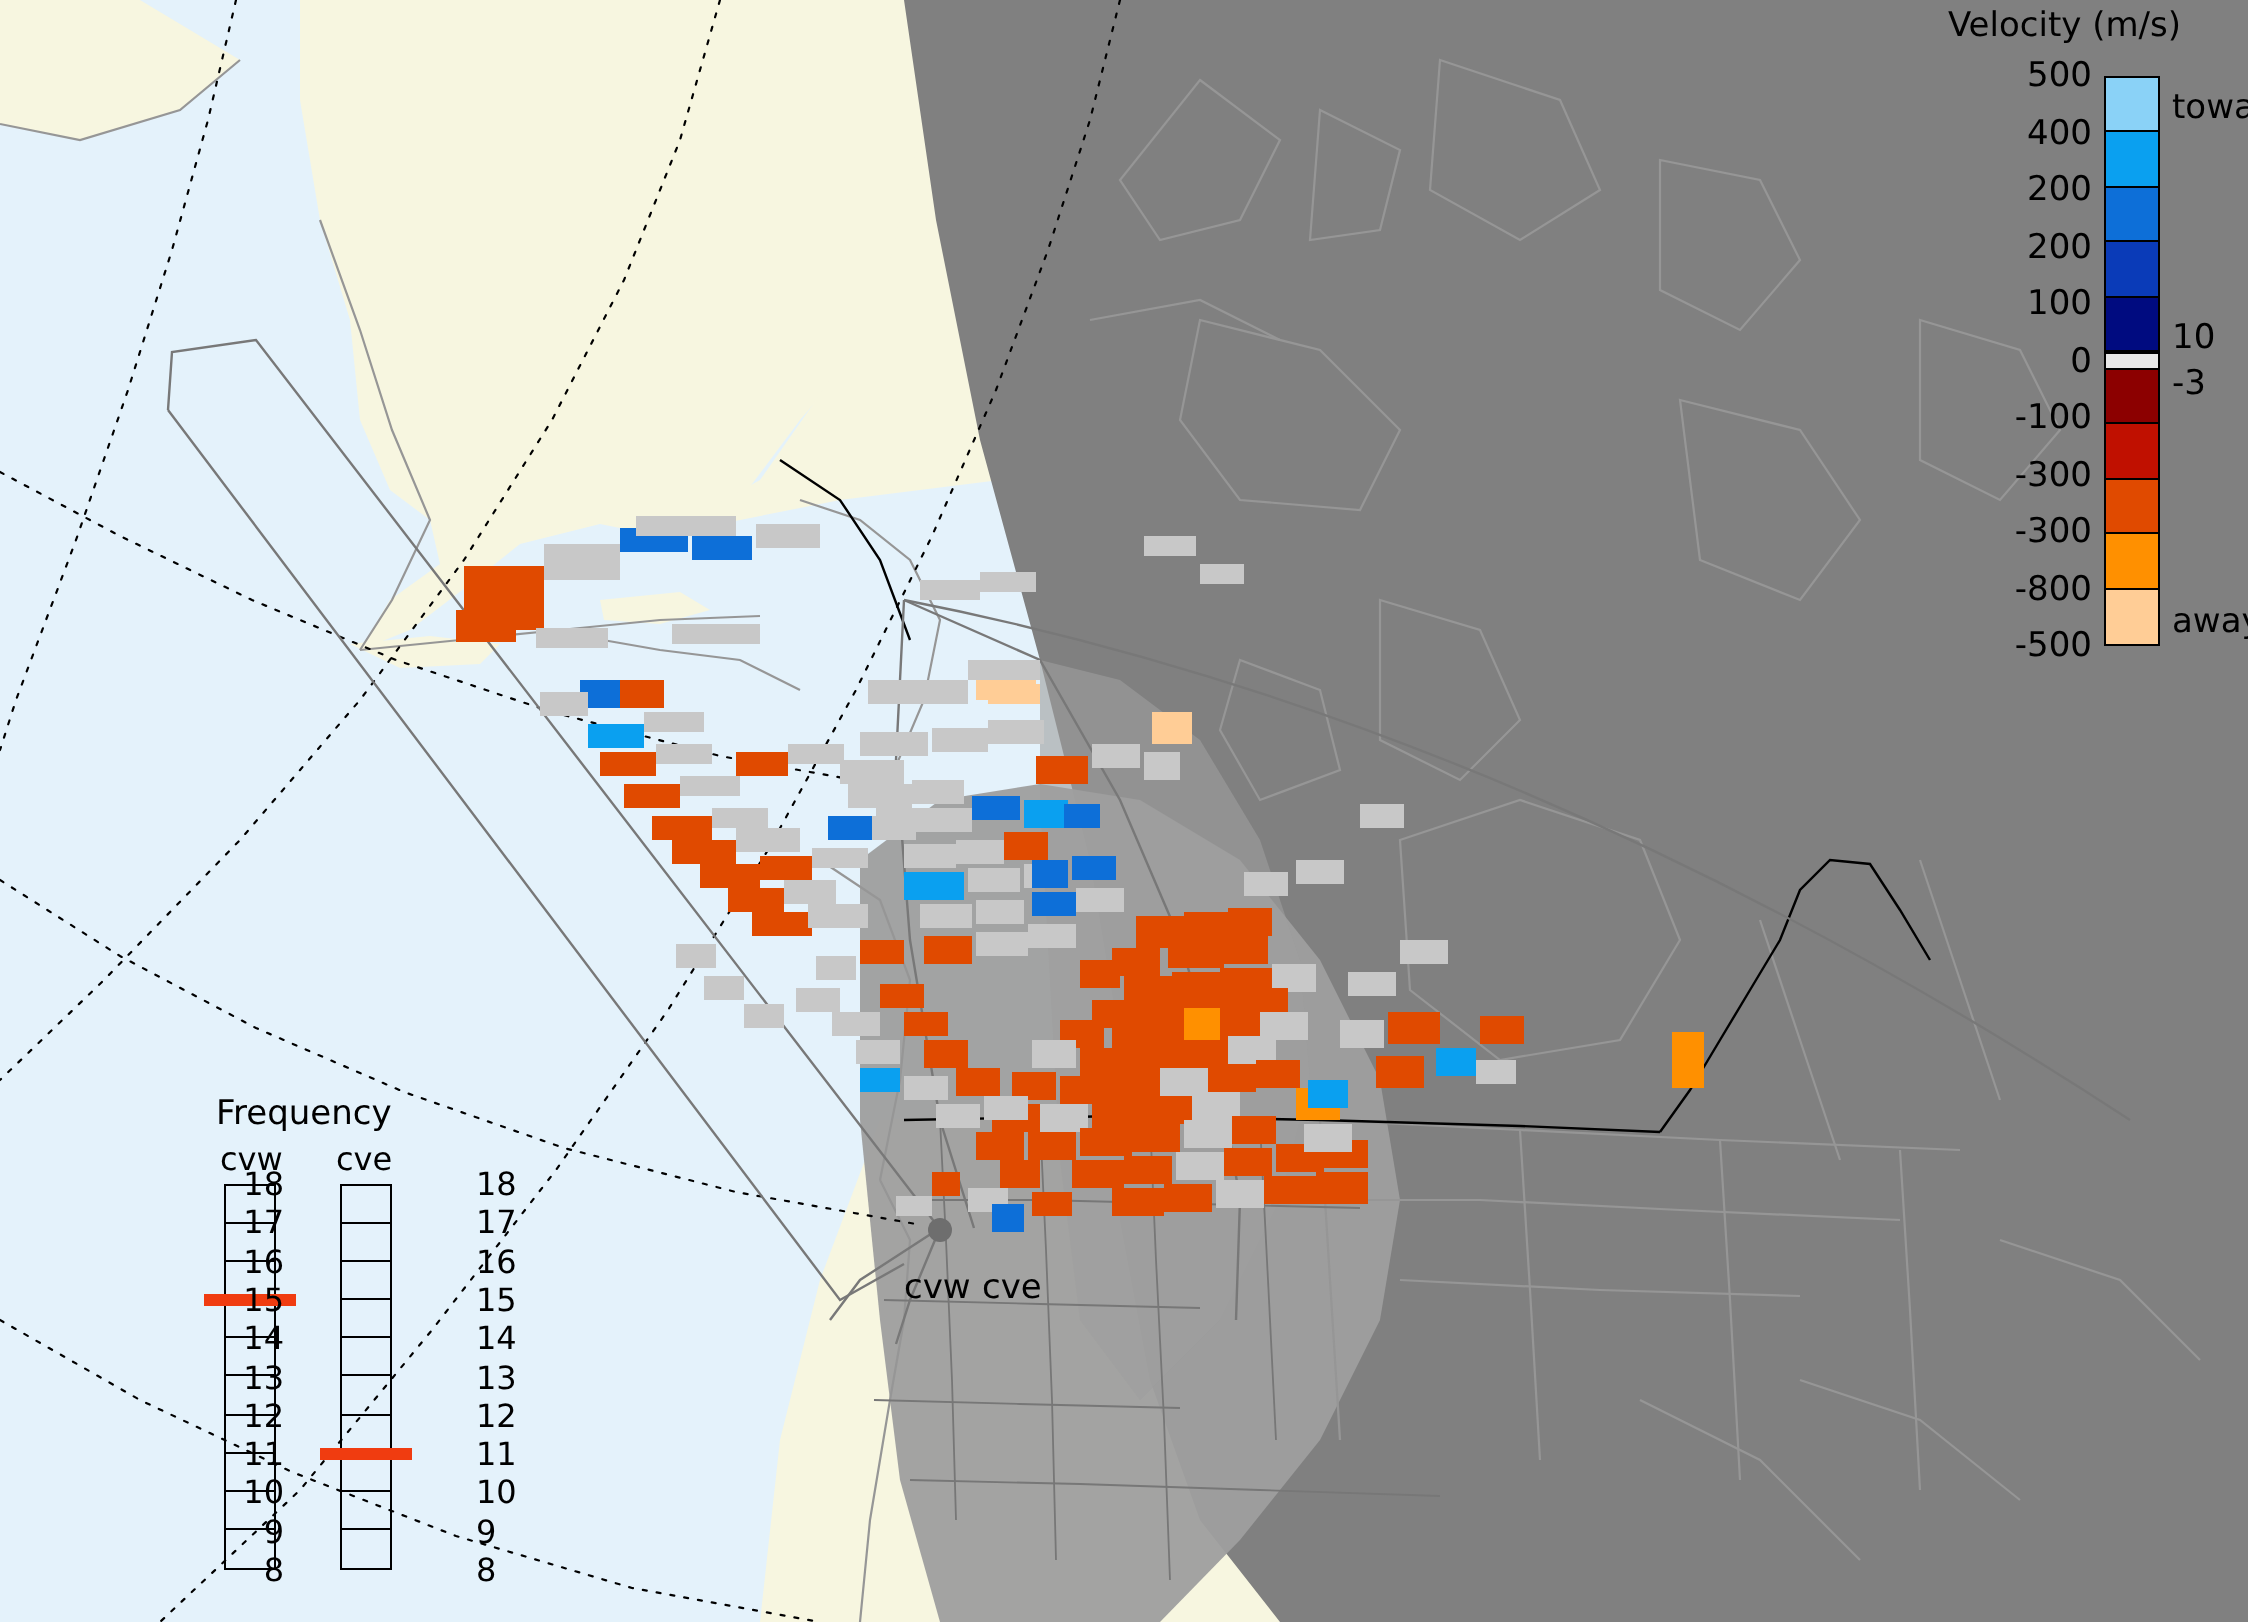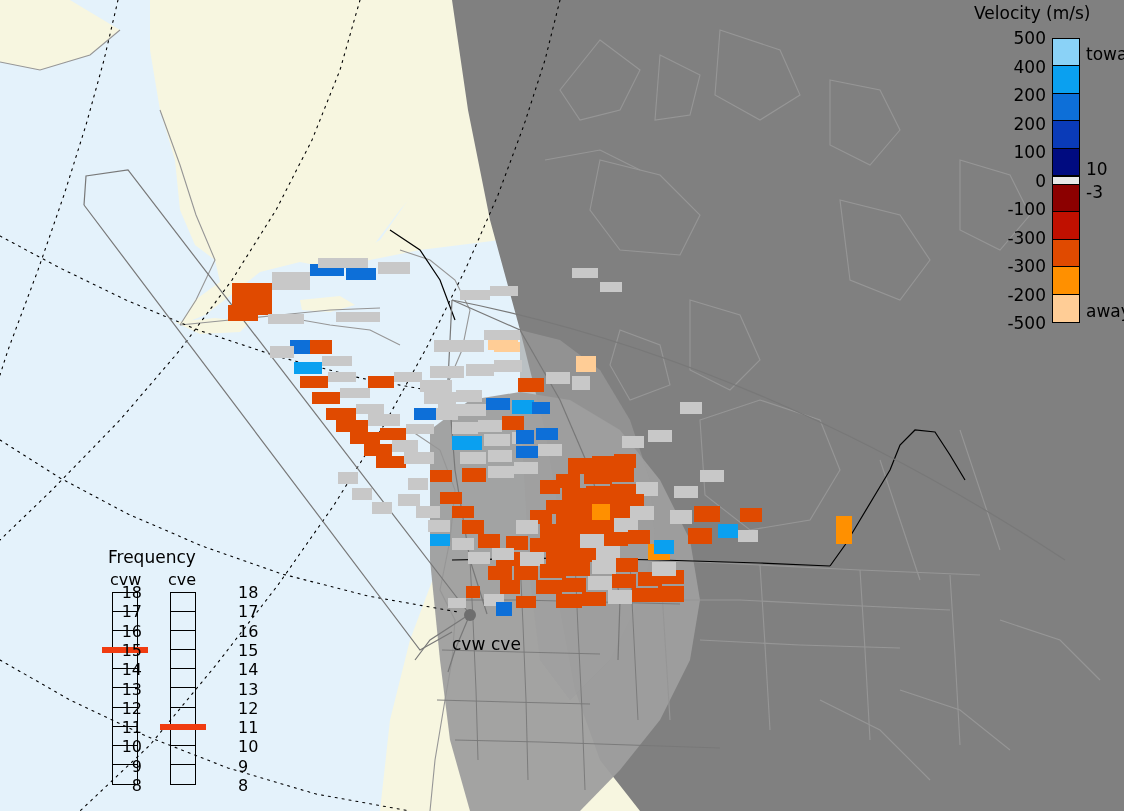--- a/index.html
+++ b/index.html
@@ -477,21 +477,21 @@
     <div id="vel-ticks">
         <div class="vel-tick" style="top: 38px;">500</div>
         <div class="vel-tick" style="top: 66.5px;">400</div>
         <div class="vel-tick" style="top: 95px;">200</div>
         <div class="vel-tick" style="top: 123.5px; text-align: right;">200</div>
         <div class="vel-tick" style="top: 152px;">100</div>
         <div class="vel-tick" style="top: 180.5px;">0</div>
         <div class="vel-tick" style="top: 209px;">-100</div>
         <div class="vel-tick" style="top: 237.5px;">-300</div>
         <div class="vel-tick" style="top: 266px;">-300</div>
-        <div class="vel-tick" style="top: 294.5px;">-200</div>
+        <div class="vel-tick" style="top: 294.5px;">-800</div>
         <div class="vel-tick" style="top: 323px;">-500</div>
       </div>
     <div id="vel-sides">
         <div class="vel-side" style="top: 54px;">toward</div>
         <div class="vel-side" style="top: 311px;">away</div>
         <div class="vel-side" style="top: 169px;">10</div>
         <div class="vel-side" style="top: 192px;">-3</div>
       </div>
   </div>
 

